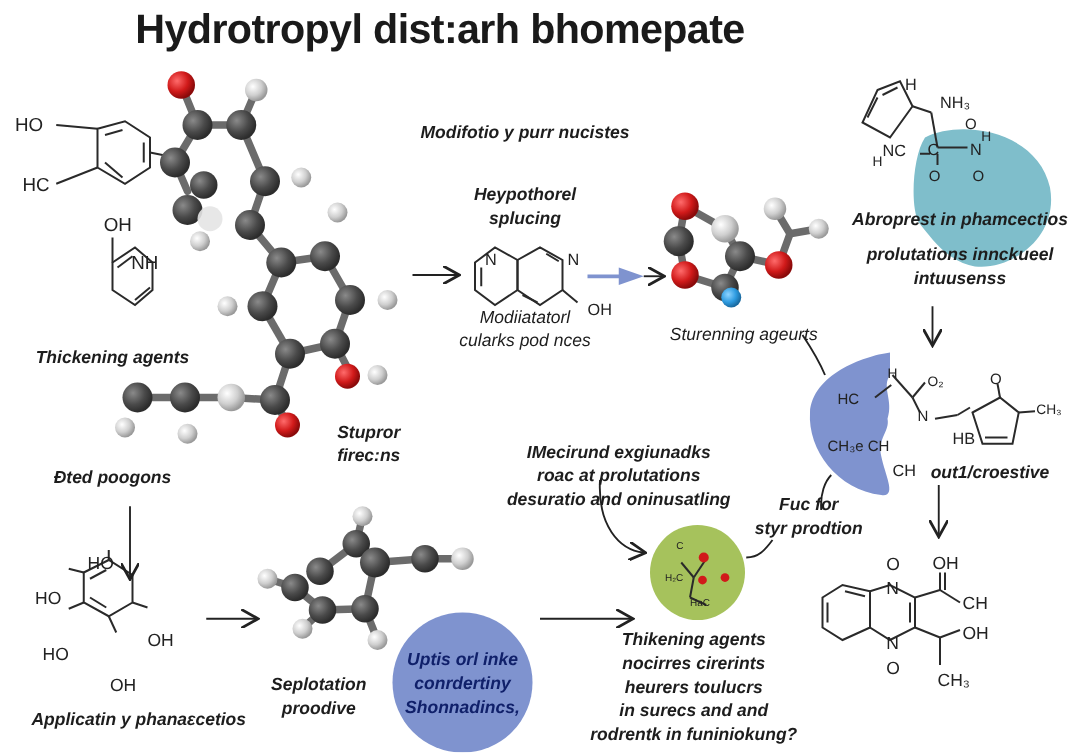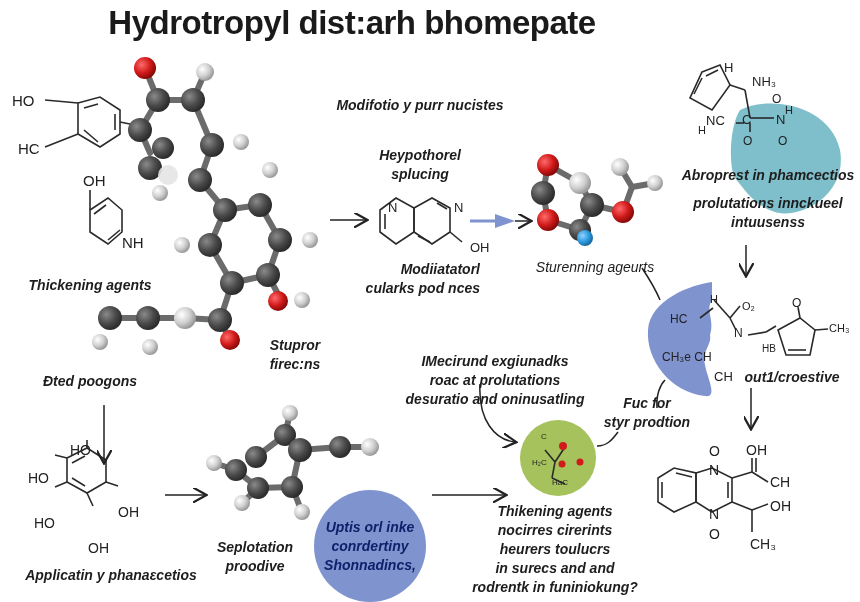--- a/index.html
+++ b/index.html
@@ -254,56 +254,56 @@
   <path class="arr" d="M657,408 C656,395 660,385 665,380"></path>
   <line class="arr" x1="432" y1="495" x2="505" y2="495" marker-end="url(#ah)"></line>
   <line class="arr" x1="751" y1="388" x2="751" y2="428" marker-end="url(#ah)"></line>
 </svg>
 
 <div class="abs lbl" style="left:0;width:180px;top:276px;">Thickening agents</div>
 <div class="abs lbl" style="left:15px;width:150px;top:372px;">Đted poogons</div>
 <div class="abs lbl" style="left:0;width:190px;top:566px;margin-left:16px;">Applicatin y phanaεcetios</div>
 <div class="abs lbl" style="left:320px;width:200px;top:96px;">Modifotio y purr nucistes</div>
 <div class="abs lbl" style="left:365px;width:110px;top:146px;"><span>Heypothorel</span><br><span>splucing</span></div>
-<div class="abs lbl" style="left:360px;width:120px;top:260px;font-weight:bold;text-align:right;"><span>Modiiatatorl</span><br><span>cularks pod nces</span></div>
+<div class="abs lbl" style="left:360px;width:120px;top:244px;font-weight:normal;"><span>Modiiatatorl</span><br><span>cularks pod nces</span></div>
 <div class="abs lbl" style="left:520px;width:150px;top:258px;font-weight:normal;">Sturenning ageurts</div>
 <div class="abs lbl" style="left:676px;width:184px;top:166px;">Abroprest in phamcectios</div>
 <div class="abs lbl" style="left:676px;width:184px;top:194px;"><span>prolutations innckueel</span><br><span>intuusenss</span></div>
 <div class="abs lbl" style="left:255px;width:80px;top:336px;"><span>Stupror</span><br><span>firec:ns</span></div>
 <div class="abs lbl" style="left:200px;width:110px;top:538px;"><span>Seplotation</span><br><span>proodive</span></div>
 <div class="abs lbl" style="left:312px;width:116px;top:518px;color:#10206a;"><span>Uptis orl inke</span><br><span>conrdertiny</span><br><span>Shonnadincs,</span></div>
 <div class="abs lbl" style="left:400px;width:190px;top:332px;margin-top:20px;"><span>IMecirund exgiunadks</span><br><span>roac at prolutations</span><br><span>desuratio and oninusatling</span></div>
 <div class="abs lbl" style="left:592px;width:110px;top:394px;"><span>Fuc for</span><br><span>styr prodtion</span></div>
 <div class="abs lbl" style="left:732px;width:120px;top:368px;">out1/croestive</div>
 <div class="abs lbl" style="left:470px;width:170px;top:502px;"><span>Thikening agents</span><br><span>nocirres cirerints</span><br><span>heurers toulucrs</span><br><span>in surecs and and</span><br><span>rodrentk in funiniokung?</span></div>
 
 <div class="abs chem" style="left:12px;top:92px;">HO</div>
 <div class="abs chem" style="left:18px;top:140px;">HC</div>
 <div class="abs chem" style="left:83px;top:172px;">OH</div>
-<div class="abs chem" style="left:122px;top:202px;margin-top:32px;">NH</div>
+<div class="abs chem" style="left:105px;top:202px;">NH</div>
 <div class="abs chem" style="left:388px;top:200px;font-size:13px;">N</div>
 <div class="abs chem" style="left:454px;top:200px;font-size:13px;">N</div>
 <div class="abs chem" style="left:470px;top:240px;font-size:13px;">OH</div>
 <div class="abs chem" style="left:752px;top:74px;font-size:13px;">NH₃</div>
 <div class="abs chem" style="left:724px;top:60px;font-size:13px;">H</div>
 <div class="abs chem" style="left:706px;top:113px;font-size:13px;">NC</div>
 <div class="abs chem" style="left:698px;top:124px;font-size:11px;">H</div>
 <div class="abs chem" style="left:742px;top:112px;font-size:13px;">C</div>
 <div class="abs chem" style="left:776px;top:112px;font-size:13px;">N</div>
 <div class="abs chem" style="left:772px;top:92px;font-size:12px;">O</div>
 <div class="abs chem" style="left:743px;top:134px;font-size:12px;">O</div>
 <div class="abs chem" style="left:778px;top:134px;font-size:12px;">O</div>
 <div class="abs chem" style="left:785px;top:104px;font-size:11px;">H</div>
 
 <div class="abs chem" style="left:670px;top:312px;font-size:12px;">HC</div>
 <div class="abs chem" style="left:710px;top:293px;font-size:11px;">H</div>
 <div class="abs chem" style="left:742px;top:300px;font-size:11px;">O₂</div>
 <div class="abs chem" style="left:734px;top:326px;font-size:12px;">N</div>
 <div class="abs chem" style="left:662px;top:350px;font-size:12px;">CH₃e CH</div>
-<div class="abs chem" style="left:762px;top:343px;font-size:10px;">HB</div>
+<div class="abs chem" style="left:762px;top:343px;font-size:13px;">HB</div>
 <div class="abs chem" style="left:714px;top:369px;font-size:13px;">CH</div>
 <div class="abs chem" style="left:792px;top:296px;font-size:12px;">O</div>
 <div class="abs chem" style="left:829px;top:322px;font-size:11px;">CH₃</div>
 
 <div class="abs chem" style="left:70px;top:442px;font-size:14px;">HO</div>
 <div class="abs chem" style="left:28px;top:470px;font-size:14px;">HO</div>
 <div class="abs chem" style="left:34px;top:515px;font-size:14px;">HO</div>
 <div class="abs chem" style="left:118px;top:504px;font-size:14px;">OH</div>
 <div class="abs chem" style="left:88px;top:540px;font-size:14px;">OH</div>
 

